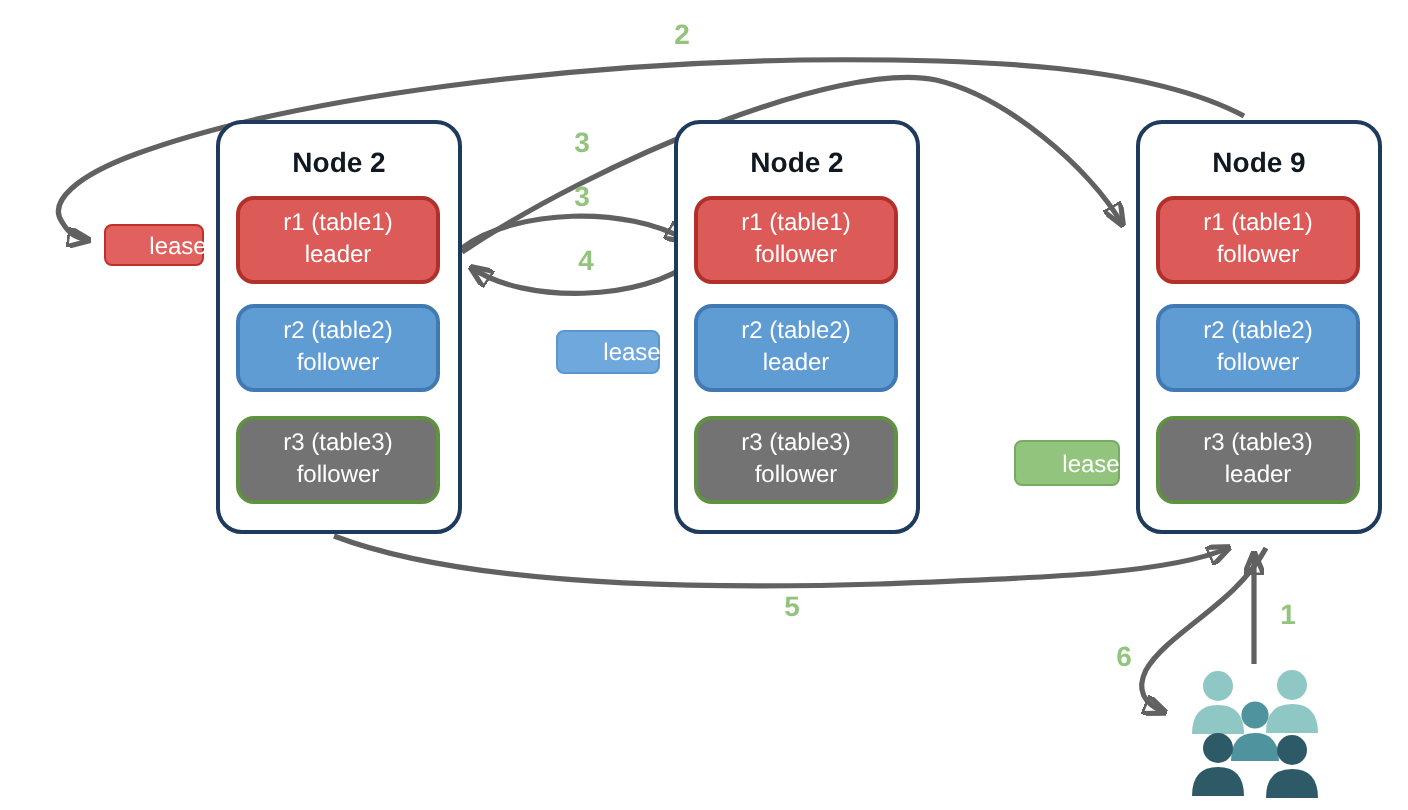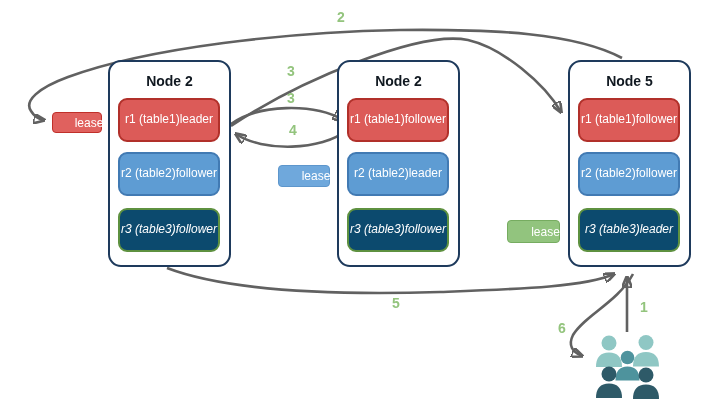--- a/index.html
+++ b/index.html
@@ -18,27 +18,27 @@
   #node1 { left:108px; }
   #node2 { left:337px; }
   #node3 { left:568px; }
   .node-title {
     position:absolute; top:11px; left:0; right:0; text-align:center;
     font-weight:bold; font-size:14px; color:#101820;
   }
   .replica {
     position:absolute; left:8px; width:102px; height:44px;
     border:2px solid; border-radius:9px; box-sizing:border-box;
-    display:flex; flex-direction:row; align-items:center; justify-content:center;
+    display:flex; flex-direction:column; align-items:center; justify-content:center;
     color:#ffffff; font-size:12px; line-height:1.3; text-align:center;
   }
   .r-pos1 { top:36px; } .r-pos2 { top:90px;align-items:center; } .r-pos3 { top:146px; }
   .c-red   { background:#DC5B58; border-color:#B1302A; }
   .c-blue  { background:#5E9CD3; border-color:#417AB3; }
-  .c-green { background:#0c4a6e; border-color:#5E9140;font-style:italic; }
+  .c-green { background:#737373; border-color:#5E9140; }
 
   .lease {
     position:absolute; z-index:2; border:1.5px solid; border-radius:4px;
     color:#ffffff; font-size:12px; box-sizing:border-box;
     display:flex; align-items:center; justify-content:center;padding-left:24px;
   }
   #lease-red   { left:52px;  top:112px; width:50px; height:21px; background:#E0615E; border-color:#C0302A; }
   #lease-blue  { left:278px; top:165px; width:52px; height:22px; background:#6FA8DC; border-color:#5D96CC; }
   #lease-green { left:507px; top:220px; width:53px; height:23px; background:#92C47E; border-color:#76AC60; }
 
@@ -105,21 +105,21 @@
       <span>r2 (table2)</span>
       <span>leader</span>
     </div>
     <div class="replica r-pos3 c-green">
       <span>r3 (table3)</span>
       <span>follower</span>
     </div>
   </div>
 
   <div class="node" id="node3">
-    <div class="node-title">Node 5</div>
+    <div class="node-title">Node 9</div>
     <div class="replica r-pos1 c-red">
       <span>r1 (table1)</span>
       <span>follower</span>
     </div>
     <div class="replica r-pos2 c-blue">
       <span>r2 (table2)</span>
       <span>follower</span>
     </div>
     <div class="replica r-pos3 c-green">
       <span>r3 (table3)</span>

